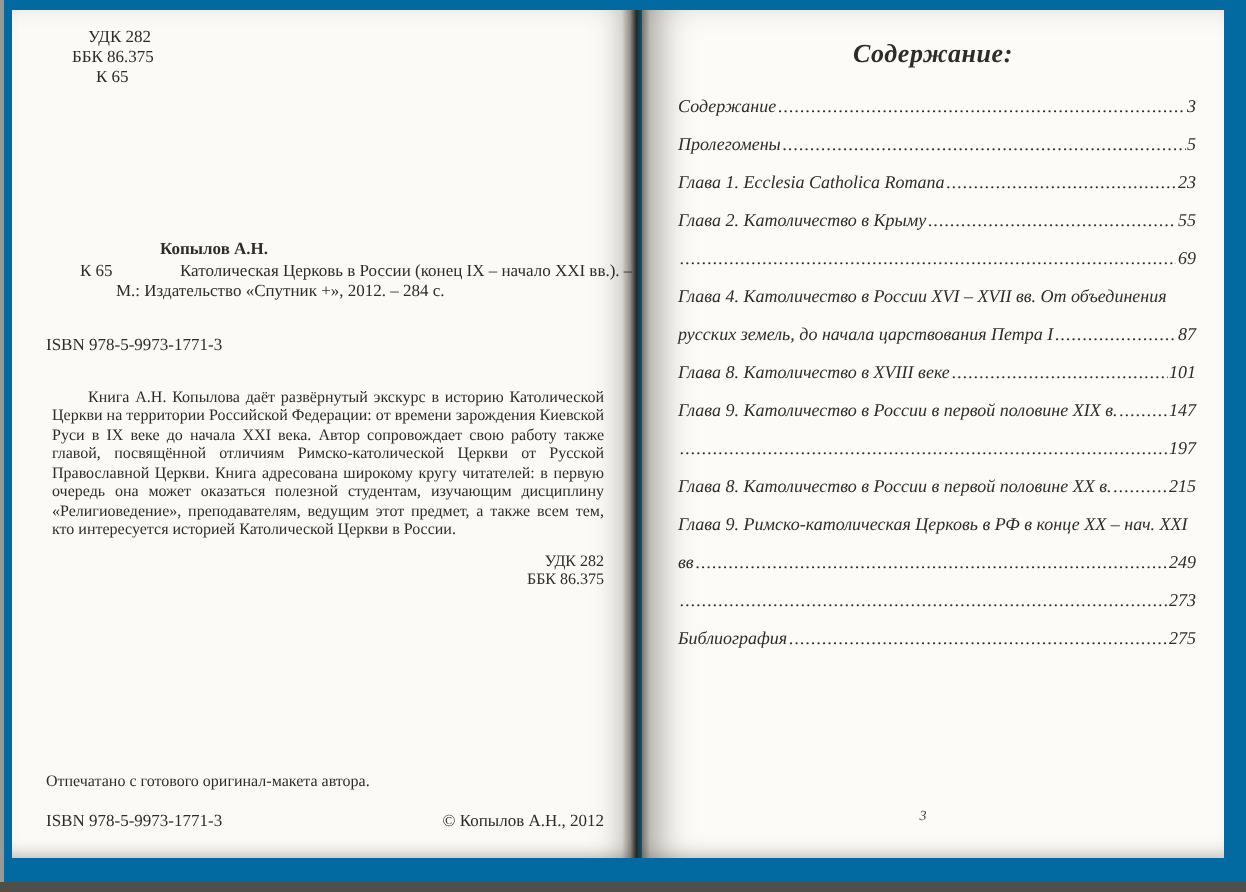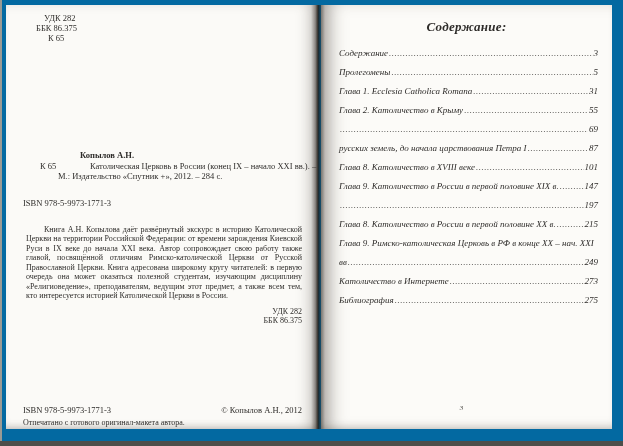--- a/index.html
+++ b/index.html
@@ -29,36 +29,36 @@
   .gutter{
     position:absolute;left:311px;top:5px;width:14px;height:424px;
     background:linear-gradient(to right,rgba(0,0,0,0) 0%,rgba(45,40,33,0.35) 30%,rgba(35,31,25,0.9) 50%,rgba(45,40,33,0.4) 70%,rgba(0,0,0,0) 100%);
   }
 
   
   .codes-top{margin:8px 0 0 30px;font-size:8.5px;line-height:10px;}
   .codes-top .l1{padding-left:8px;}
   .codes-top .l3{padding-left:12px;}
 
-  .cip{position:relative;margin-top:107px;font-size:8.5px;line-height:10.5px;}
+  .cip{position:relative;margin-top:76px;font-size:8.5px;line-height:10.5px;}
   .cip .author{margin-left:74px;font-weight:bold;}
   .cip .code{position:absolute;left:34px;top:10.5px;}
   .cip .bib1{margin-left:84px;}
   .cip .bib2{margin-left:52px;}
 
   .isbn-top{margin:16px 0 0 17px;font-size:8.5px;}
 
   .annotation{
     margin:17px 16px 0 20px;
     font-size:8px;line-height:9.5px;
     text-align:justify;text-indent:18px;
   }
   .codes-bottom{margin:6px 16px 0 0;font-size:8px;line-height:9.5px;text-align:right;}
 
-  .printed-note{position:absolute;left:17px;top:381px;font-size:8px;margin-top:32px;}
+  .printed-note{position:absolute;left:17px;top:381px;font-size:8px;}
   .bottom-row{position:absolute;left:17px;right:16px;top:400px;display:flex;justify-content:space-between;font-size:8.5px;}
 
   
   .toc-title{margin-top:14px;text-align:center;font-size:13px;font-weight:bold;letter-spacing:0.3px;}
   .toc{margin:9px 14px 0 18px;font-size:9px;line-height:19px;}
   .toc-row{display:flex;align-items:baseline;}
   .toc-label{white-space:nowrap;}
   .leader{flex:1;overflow:hidden;white-space:nowrap;margin:0 1px;}
   .leader::after{content:"..........................................................................................................................................................";letter-spacing:0.5px;}
   .toc-num{white-space:nowrap;}
@@ -111,33 +111,34 @@
         <span class="toc-num">3</span>
       </div>
       <div class="toc-row">
         <span class="toc-label">Пролегомены</span>
         <span class="leader"></span>
         <span class="toc-num">5</span>
       </div>
       <div class="toc-row">
         <span class="toc-label">Глава 1. Ecclesia Catholica Romana</span>
         <span class="leader"></span>
-        <span class="toc-num">31</span>
+        <span class="toc-num">23</span>
       </div>
       <div class="toc-row">
         <span class="toc-label">Глава 2. Католичество в Крыму</span>
         <span class="leader"></span>
         <span class="toc-num">55</span>
       </div>
       <div class="toc-row">
         <span class="leader"></span>
         <span class="toc-num">69</span>
       </div>
 
       <div>
+        <div class="toc-line1">Глава 4. Католичество в России XVI – XVII вв. От объединения</div>
         <div class="toc-row">
           <span class="toc-label">русских земель, до начала царствования Петра I</span>
           <span class="leader"></span>
           <span class="toc-num">87</span>
         </div>
       </div>
 
       <div class="toc-row">
         <span class="toc-label">Глава 8. Католичество в XVIII веке</span>
         <span class="leader"></span>
@@ -161,21 +162,20 @@
       <div>
         <div class="toc-line1">Глава 9. Римско-католическая Церковь в РФ в конце XX – нач. XXI</div>
         <div class="toc-row">
           <span class="toc-label">вв</span>
           <span class="leader"></span>
           <span class="toc-num">249</span>
         </div>
       </div>
 
       <div class="toc-row">
-        <span class="toc-label">Католичество в Интернете</span>
         <span class="leader"></span>
         <span class="toc-num">273</span>
       </div>
       <div class="toc-row">
         <span class="toc-label">Библиография</span>
         <span class="leader"></span>
         <span class="toc-num">275</span>
       </div>
     </div>
 

